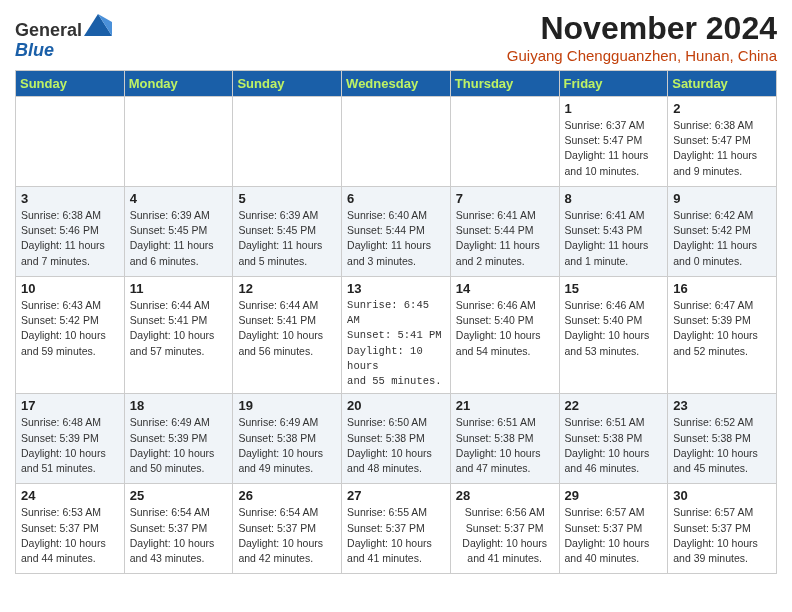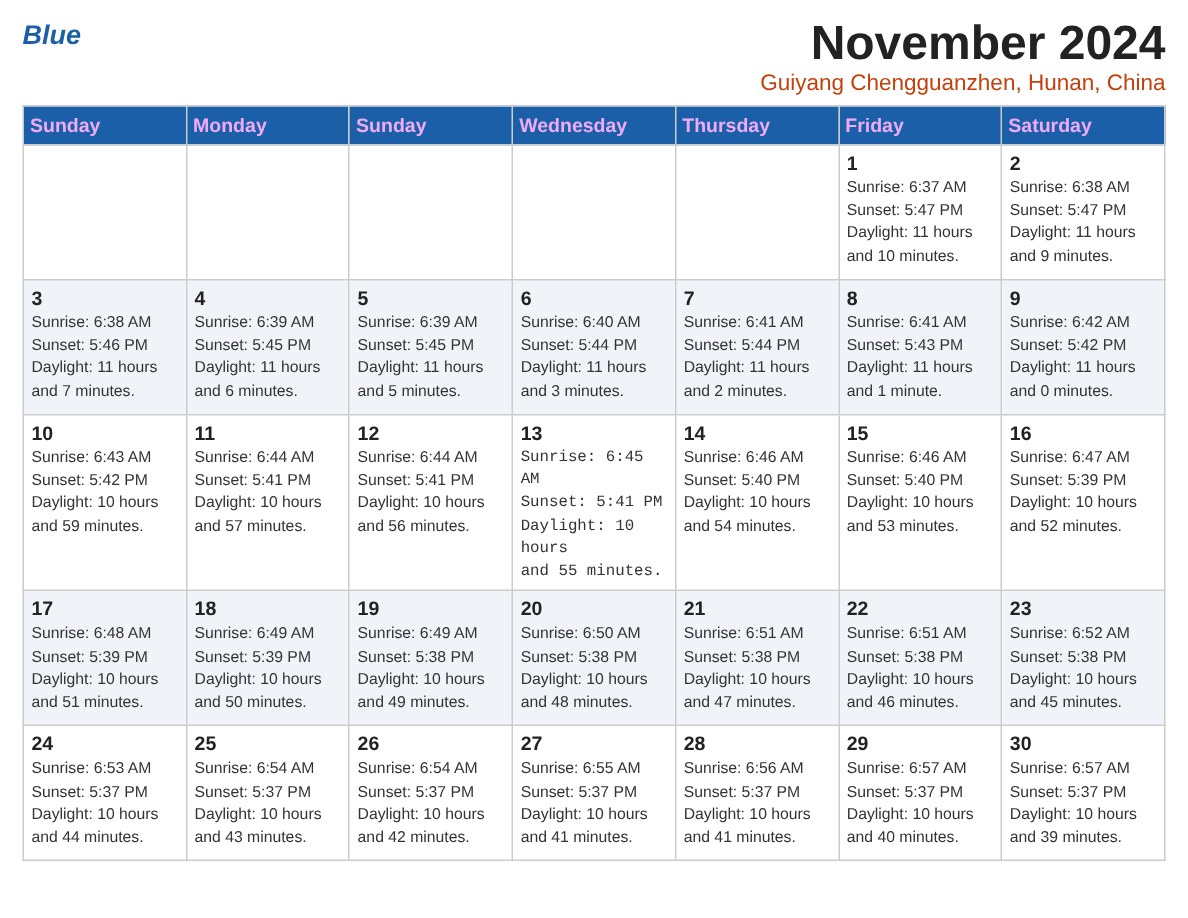--- a/index.html
+++ b/index.html
@@ -45,21 +45,21 @@
       font-size: 15px;
       color: #c2410c;
     }
     .calendar-table {
       width: 100%;
       border-collapse: collapse;
       table-layout: fixed;
     }
     .calendar-table thead tr th {
       background: #1a5fa8;
-      color: #f0abfc;
+      color: #bef264;
       font-size: 13px;
       font-weight: bold;
       padding: 5px 4px;
       text-align: left;
       border: 1px solid #ccc;
     }
     .calendar-table tbody tr td {
       border: 1px solid #ccc;
       vertical-align: top;
       padding: 4px 5px;
@@ -86,20 +86,26 @@
     .empty-cell {
       background: #fff !important;
     }
   </style>
 </head>
 <body>
 
 <div class="header-area">
   <div class="logo">
     <div>
+      <div class="logo-text">
+        <span class="logo-general">General</span><svg class="logo-icon" viewBox="0 0 28 22" xmlns="http://www.w3.org/2000/svg">
+            <polygon points="0,22 14,0 28,22" fill="#1a5fa8"></polygon>
+            <polygon points="14,0 28,22 28,8" fill="#4a90d9"></polygon>
+          </svg>
+      </div>
       <div class="logo-text">
         <span class="logo-blue">Blue</span>
       </div>
     </div>
   </div>
   <div class="title-block">
     <div class="month-title">November 2024</div>
     <div class="location-title">Guiyang Chengguanzhen, Hunan, China</div>
   </div>
 </div>
@@ -315,21 +321,21 @@
         </td>
         <td>
           <span class="day-number">27</span>
           <div class="day-info" style="white-space: pre-line;">Sunrise: 6:55 AM
 Sunset: 5:37 PM
 Daylight: 10 hours
 and 41 minutes.</div>
         </td>
         <td>
           <span class="day-number">28</span>
-          <div class="day-info" style="white-space: pre-line;">Sunrise: 6:56 AM
+          <div class="day-info" style="white-space: pre-line; text-align: center;">Sunrise: 6:56 AM
 Sunset: 5:37 PM
 Daylight: 10 hours
 and 41 minutes.</div>
         </td>
         <td>
           <span class="day-number">29</span>
           <div class="day-info" style="white-space: pre-line;">Sunrise: 6:57 AM
 Sunset: 5:37 PM
 Daylight: 10 hours
 and 40 minutes.</div>

